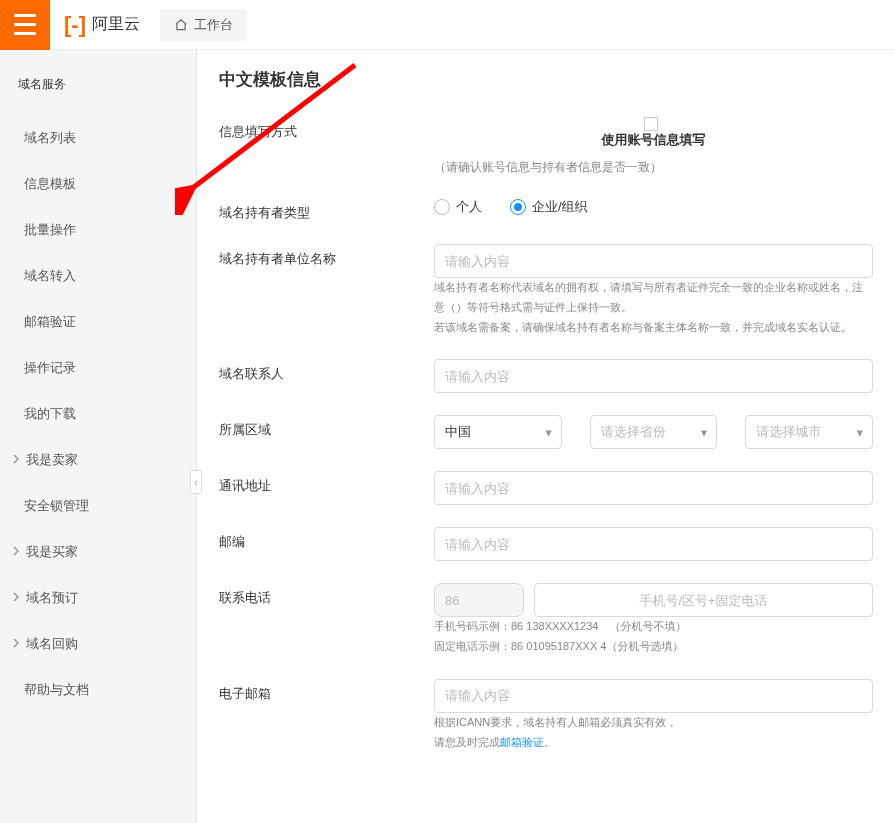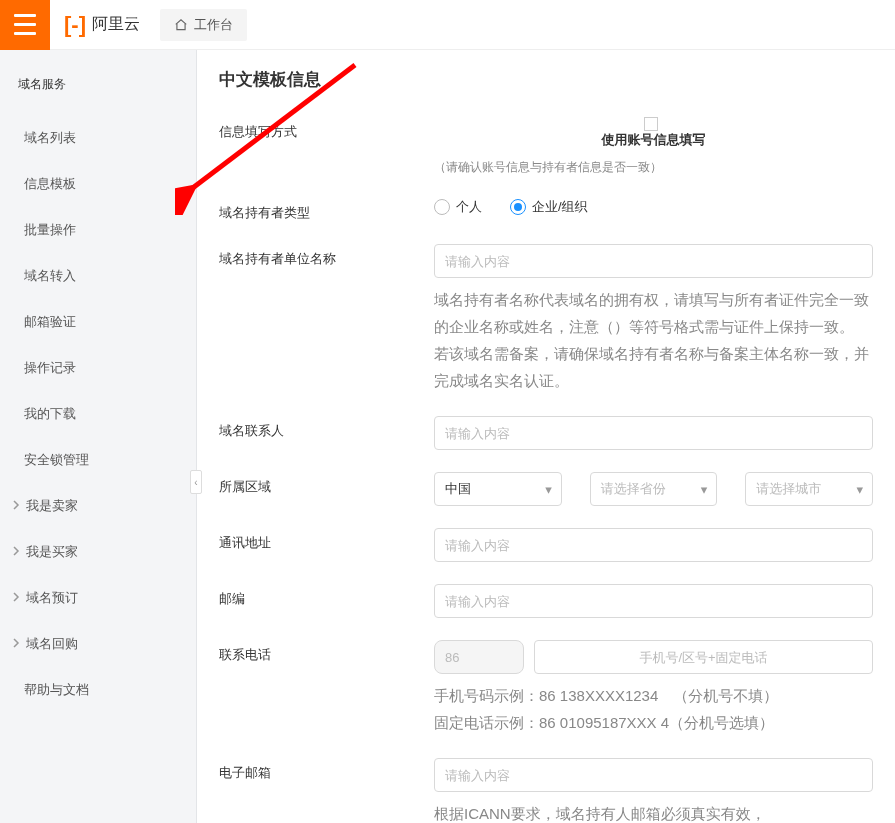--- a/index.html
+++ b/index.html
@@ -38,21 +38,21 @@
 
 .radio-group { display: flex; align-items: center; gap: 28px; }
 .radio-opt { display: flex; align-items: center; cursor: pointer; }
 .radio-circle { width: 16px; height: 16px; border: 1px solid #bbb; border-radius: 50%; margin-right: 6px; position: relative; }
 .radio-circle.checked { border-color: #1890ff; }
 .radio-circle.checked::after { content:""; position:absolute; width:8px; height:8px; background:#1890ff; border-radius:50%; top:3px; left:3px; }
 .radio-label { font-weight: 400; font-size: 13px; }
 
 .text-input, .select-input { width: 100%; height: 34px; border: 1px solid #d9d9d9; border-radius: 4px; padding: 6px 10px; font-size: 13px; color: #333; background: #fff; }
 .text-input::placeholder, .select-placeholder { color: #bbb; }
-.help-text { color: #888; font-size: 15px; line-height: 1.8; margin-top: 8px; }
+.help-text { color: #888; font-size: 11px; line-height: 1.8; }
 .help-text .link { color: #1890ff; cursor: pointer; }
 
 .select-row { display: flex; gap: 28px; }
 .select-box { position: relative; flex: 1; }
 .select-box .select-input { padding-right: 26px; display:flex; align-items:center; }
 .select-box .caret { position: absolute; right: 10px; top: 50%; transform: translateY(-50%); pointer-events: none; color: #999; }
 
 .phone-row { display: flex; gap: 10px; }
 .phone-row .cc { width: 90px; background: #f5f5f5; color: #bbb; text-align:left; padding: 0 10px; display:flex; align-items:center; height:34px; border:1px solid #d9d9d9; border-radius:8px;}
 .phone-row .main-phone { flex: 1; text-align: center; }
@@ -100,28 +100,28 @@
       </div>
       <div class="sidebar-item">
         <span>邮箱验证</span>
       </div>
       <div class="sidebar-item">
         <span>操作记录</span>
       </div>
       <div class="sidebar-item">
         <span>我的下载</span>
       </div>
+      <div class="sidebar-item with-chevron">
+        <span class="chev" style="transform: rotate(0deg); color: rgb(153, 153, 153); font-size: 10px;"><svg width="8" height="10" viewBox="0 0 8 10">
+            <path d="M2 1l4 4-4 4" fill="none" stroke="#999" stroke-width="1.5"></path>
+          </svg></span>
+        <span>我是卖家</span>
+      </div>
       <div class="sidebar-item">
         <span>安全锁管理</span>
-      </div>
-      <div class="sidebar-item with-chevron">
-        <span class="chev" style="transform: rotate(0deg); color: rgb(153, 153, 153); font-size: 10px;"><svg width="8" height="10" viewBox="0 0 8 10">
-            <path d="M2 1l4 4-4 4" fill="none" stroke="#999" stroke-width="1.5"></path>
-          </svg></span>
-        <span>我是卖家</span>
       </div>
       <div class="sidebar-item with-chevron">
         <span class="chev" style="transform: rotate(0deg); color: rgb(153, 153, 153); font-size: 10px;"><svg width="8" height="10" viewBox="0 0 8 10">
             <path d="M2 1l4 4-4 4" fill="none" stroke="#999" stroke-width="1.5"></path>
           </svg></span>
         <span>我是买家</span>
       </div>
       <div class="sidebar-item with-chevron">
         <span class="chev" style="transform: rotate(0deg); color: rgb(153, 153, 153); font-size: 10px;"><svg width="8" height="10" viewBox="0 0 8 10">
             <path d="M2 1l4 4-4 4" fill="none" stroke="#999" stroke-width="1.5"></path>

